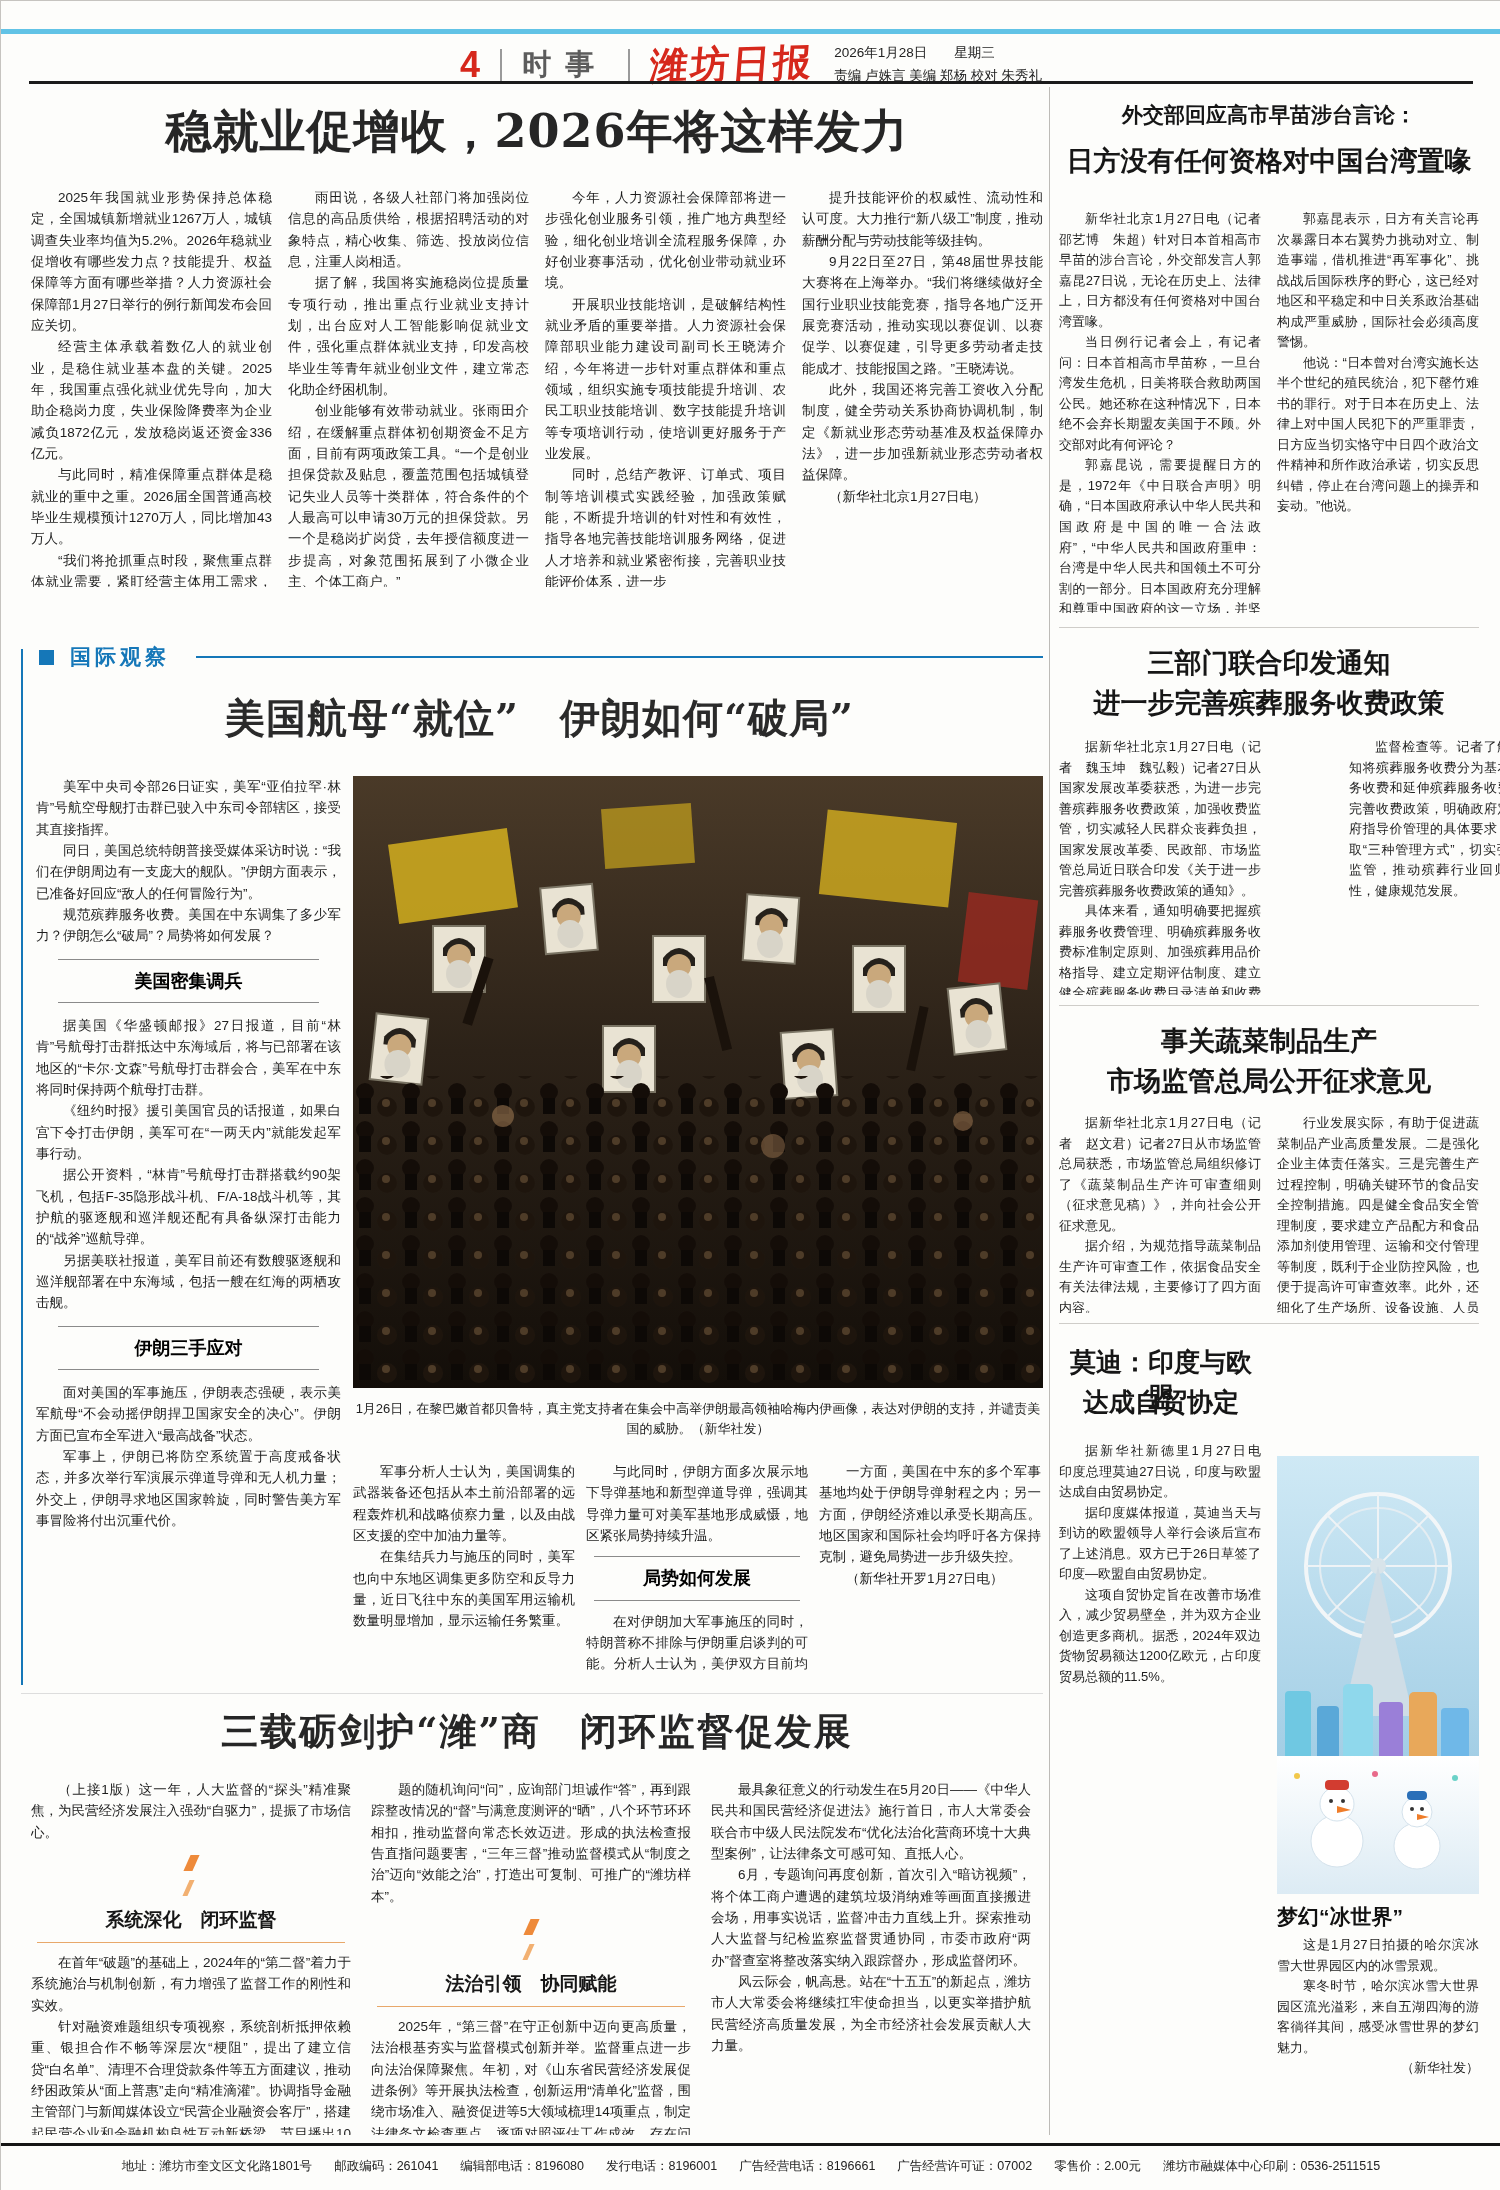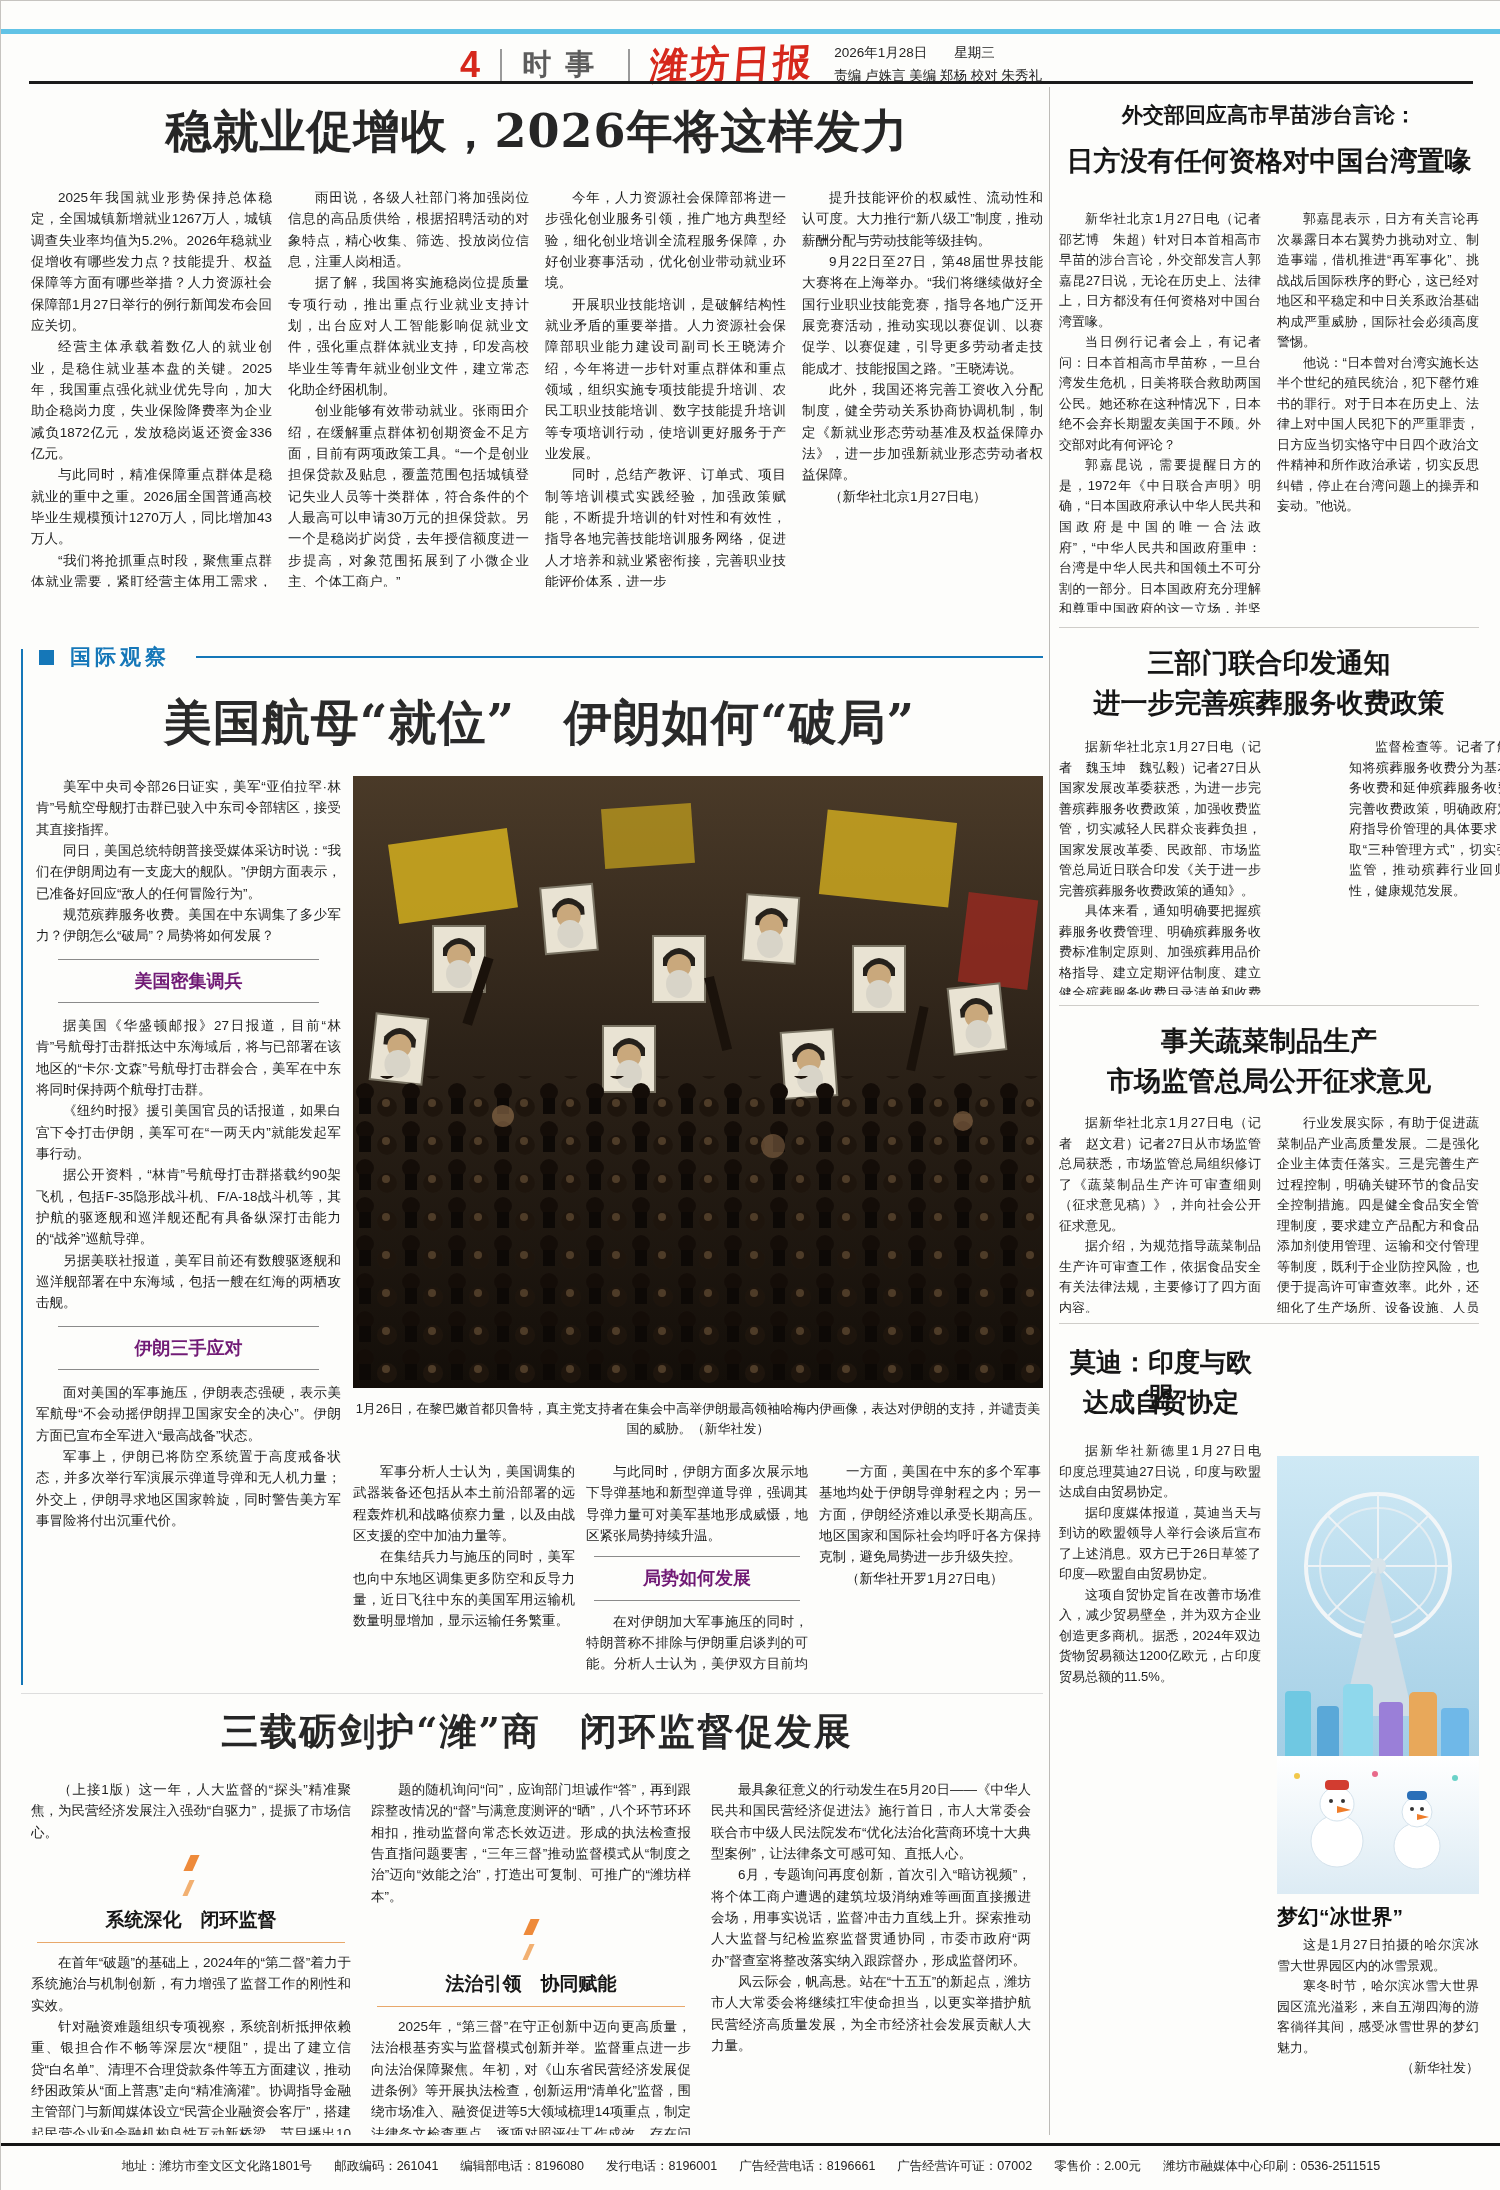--- a/index.html
+++ b/index.html
@@ -20,22 +20,22 @@
   .main-headline{position:absolute;top:100px;left:30px;width:1012px;text-align:center;font-size:46px;font-weight:900;color:#262626;letter-spacing:1px;}
   .col{position:absolute;overflow:hidden;text-align:justify;font-size:13.5px;line-height:1.58;color:#1d1d1d;}
   .col p{margin:0;text-indent:2em;}
   .mcol{top:186px;width:241px;height:400px;}
   
   .intl-frame{position:absolute;left:20px;top:648px;width:2px;height:1036px;background:#1577b8;}
   .intl-labelrow{position:absolute;left:38px;top:642px;width:1004px;display:flex;align-items:center;gap:16px;}
   .intl-square{width:15px;height:15px;background:#1577b8;}
   .intl-label{font-size:21px;font-weight:900;color:#1577b8;letter-spacing:4px;}
   .intl-line{flex:1;height:2px;background:#1577b8;margin-left:10px;}
-  .intl-headline{position:absolute;left:35px;top:690px;width:1007px;text-align:center;font-size:48px;font-weight:700;color:#2a2a2a;letter-spacing:1px;}
-  .intl-sub{text-align:center;font-weight:900;font-size:18px;color:#701a75;border-top:1px solid #8a8a8a;border-bottom:1px solid #8a8a8a;padding:7px 0;margin:12px 22px;text-indent:0;}
+  .intl-headline{position:absolute;left:35px;top:690px;width:1007px;text-align:center;font-size:40px;font-weight:700;color:#2a2a2a;letter-spacing:1px;}
+  .intl-sub{text-align:center;font-weight:900;font-size:18px;color:#000000;border-top:1px solid #8a8a8a;border-bottom:1px solid #8a8a8a;padding:7px 0;margin:12px 22px;text-indent:0;}
   .photo-caption{position:absolute;left:352px;top:1398px;width:690px;font-size:13px;line-height:1.55;color:#222;text-align:center;}
   
   .bsub{display:flex;align-items:center;gap:9px;font-weight:900;font-size:19px;color:#161616;margin:12px 6px 9px;border-bottom:1px solid #e8a86a;padding-bottom:7px;flex-direction:column;}
   .slash{width:9px;height:16px;background:#ee8a3a;transform:skewX(-24deg);}
   .slash2{width:5px;height:16px;background:#f2b071;transform:skewX(-24deg);margin-left:-5px;}
   
   .v-divider{position:absolute;left:1048px;top:86px;width:1px;height:2048px;background:#bdbbb7;}
   .sb-kicker{position:absolute;text-align:center;font-weight:700;color:#161616;}
   .sb-divider{position:absolute;left:1058px;width:420px;height:1px;background:#cfcdc9;}
   .bottom-headline{position:absolute;left:30px;top:1706px;width:1012px;text-align:center;font-size:37px;font-weight:900;color:#262626;letter-spacing:2px;}

